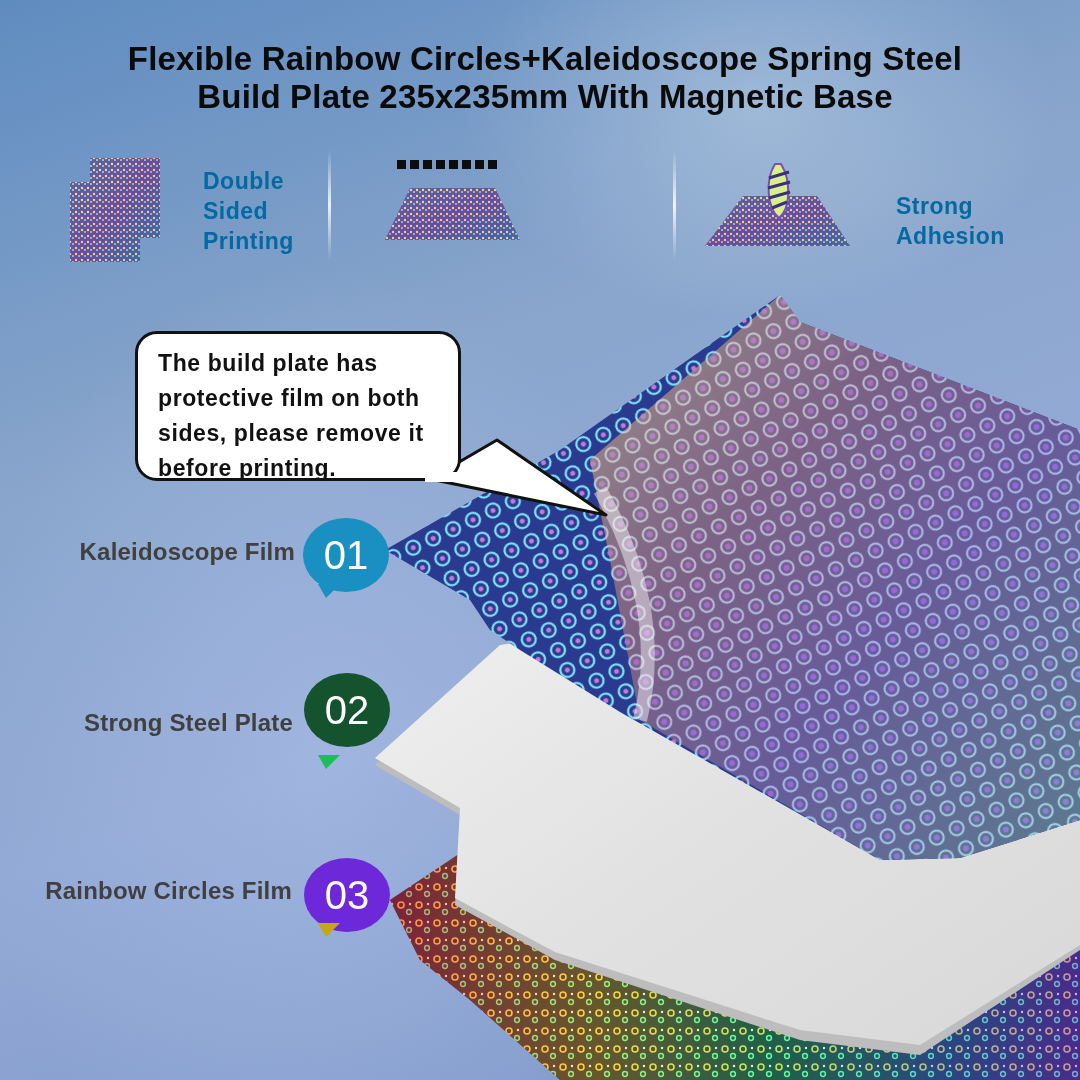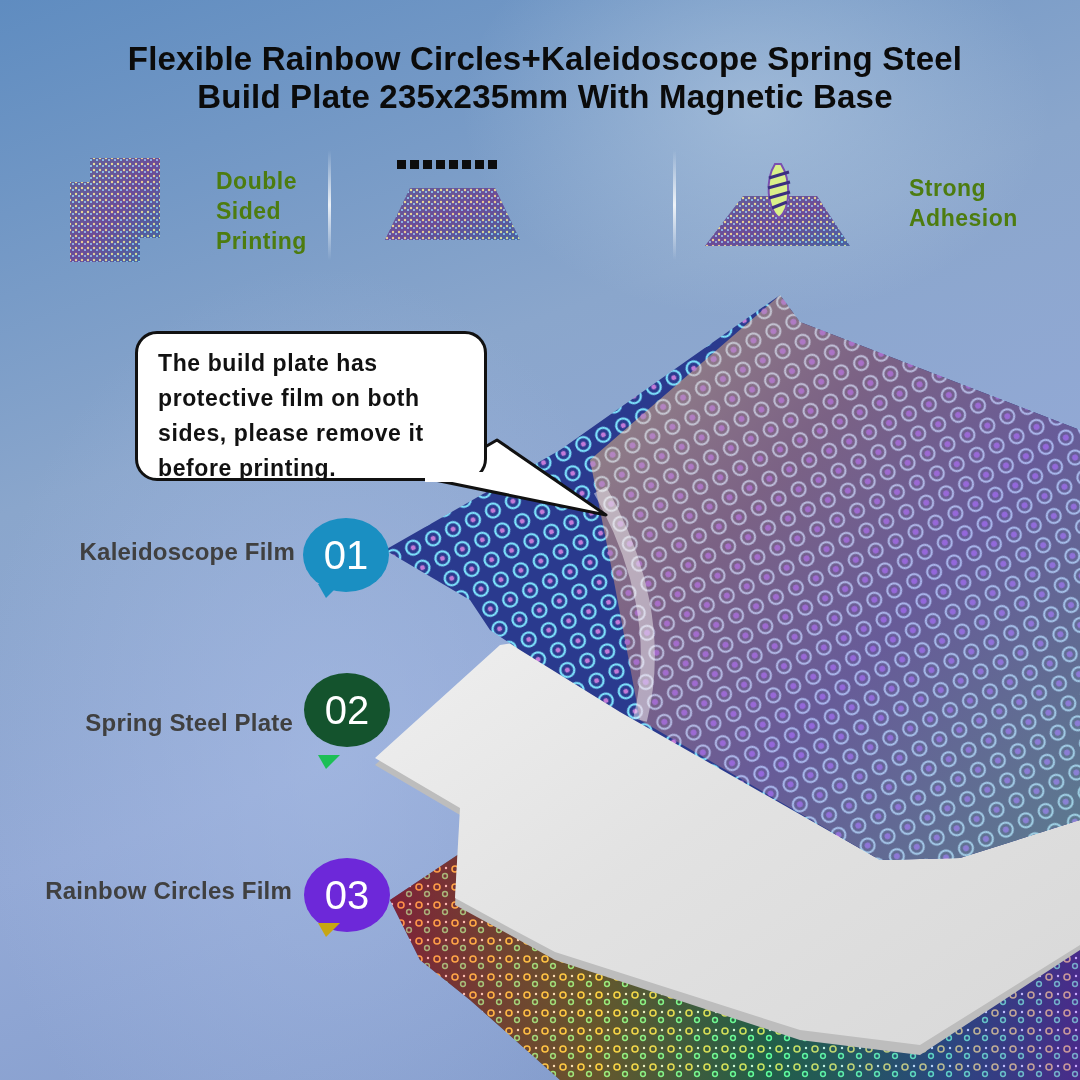--- a/index.html
+++ b/index.html
@@ -10,23 +10,23 @@
     background:
       radial-gradient(ellipse 500px 700px at 30% 70%, rgba(170,190,230,0.55), rgba(0,0,0,0) 70%),
       radial-gradient(ellipse 420px 300px at 70% 10%, rgba(190,210,230,0.5), rgba(0,0,0,0) 70%),
       linear-gradient(160deg, #5f8cc0 0%, #8aa6cc 35%, #93a9d6 60%, #7d97c8 100%);
   }
   .light-streak { position:absolute; width:3px; background:linear-gradient(180deg, rgba(255,255,255,0), rgba(255,255,255,0.85), rgba(255,255,255,0)); }
 
   .title { position:absolute; left:0; top:40px; width:1090px; text-align:center; font-weight:bold; font-size:33px; line-height:38px; color:#0b0b0b; letter-spacing:0.2px; }
 
   .feature { position:absolute; top:150px; height:120px; }
-  .feature .label { position:absolute; font-weight:bold; font-size:23px; line-height:30px; color:#4d7c0f; letter-spacing:0.5px; white-space:pre-line;margin-left:13px; }
+  .feature .label { position:absolute; font-weight:bold; font-size:23px; line-height:30px; color:#0369a1; letter-spacing:0.5px; white-space:pre-line; }
 
-  .bubble { position:absolute; left:135px; top:331px; width:352px; height:150px; background:#fff; border:3px solid #111; border-radius:22px; padding:12px 20px 0 20px; font-weight:bold; font-size:23px; line-height:35px; color:#111; letter-spacing:0.6px; z-index:5; }
+  .bubble { position:absolute; left:135px; top:331px; width:326px; height:150px; background:#fff; border:3px solid #111; border-radius:22px; padding:12px 20px 0 20px; font-weight:bold; font-size:23px; line-height:35px; color:#111; letter-spacing:0.6px; z-index:5; }
 
   .layer-label { position:absolute; font-weight:bold; font-size:24px; color:#404040; text-align:right; letter-spacing:0.2px; }
   .badge { position:absolute; width:86px; height:74px; border-radius:50%; color:#fff; font-weight:normal; font-size:40px; display:flex; align-items:center; justify-content:center; z-index:6; }
   .badge-tail { position:absolute; width:0; height:0; border-left:8px solid transparent; border-right:14px solid transparent; z-index:6; }
 </style>
 </head>
 <body>
 
 <div class="light-streak" style="left:328px; top:150px; height:110px;"></div>
 <div class="light-streak" style="left:673px; top:150px; height:110px;"></div>
@@ -77,21 +77,21 @@
   </svg>
 </div>
 
 <div class="feature" style="left:705px; width:330px;">
   <svg width="150" height="100" viewBox="0 0 150 100" style="position:absolute; left:0; top:10px;">
     <polygon points="38,36 112,36 145,86 0,86" fill="url(#sp1)"></polygon>
     <polygon points="38,36 112,36 145,86 0,86" fill="url(#sh1)"></polygon>
     <path d="M70 4 C60 20 62 48 74 58 C86 48 86 20 76 4 Z" fill="#d9f08a" stroke="#7a4fb0" stroke-width="2"></path>
     <path d="M64 18 L84 12 M63 28 L85 22 M64 38 L85 32 M67 48 L82 42" stroke="#3a2f80" stroke-width="3"></path>
   </svg>
-  <div class="label" style="left:191px; top:23px;">Strong
+  <div class="label" style="left:191px; top:41px;">Strong
 Adhesion</div>
 </div>
 
 <svg width="1080" height="1080" viewBox="0 0 1080 1080" style="position:absolute; left:0; top:0; z-index:2;">
   <defs>
     <pattern id="kal" width="22" height="22" patternUnits="userSpaceOnUse" patternTransform="rotate(-25)">
       <rect width="22" height="22" fill="#2a3a8e"></rect>
       <circle cx="11" cy="11" r="7" fill="none" stroke="#7fe6ff" stroke-width="2.2"></circle>
       <circle cx="11" cy="11" r="2.5" fill="#c27ad8"></circle>
     </pattern>
@@ -149,19 +149,19 @@
 <div class="bubble">
   <span>The build plate has protective film on both sides, please remove it before printing.</span>
 </div>
 
 <div style="position:absolute; left:425px; top:472px; width:70px; height:10px; background:#fff; z-index:6;"></div>
 
 <div class="layer-label" style="left:20px; top:538px; width:275px;">Kaleidoscope Film</div>
 <div class="badge" style="left:303px; top:518px; background:#1a8fc2;">01</div>
 <div class="badge-tail" style="left:318px; top:584px; border-top:14px solid #1a8fc2;"></div>
 
-<div class="layer-label" style="left:20px; top:709px; width:273px;">Spring Steel Plate</div>
+<div class="layer-label" style="left:20px; top:709px; width:273px;">Strong Steel Plate</div>
 <div class="badge" style="left:304px; top:673px; background:#14532d;">02</div>
 <div class="badge-tail" style="left:318px; top:755px; border-top:14px solid #1dbf55;"></div>
 
 <div class="layer-label" style="left:0px; top:877px; width:292px;">Rainbow Circles Film</div>
 <div class="badge" style="left:304px; top:858px; background:#6d28d9;">03</div>
 <div class="badge-tail" style="left:318px; top:923px; border-top:14px solid #c7a614;"></div>
 
 </body></html>

